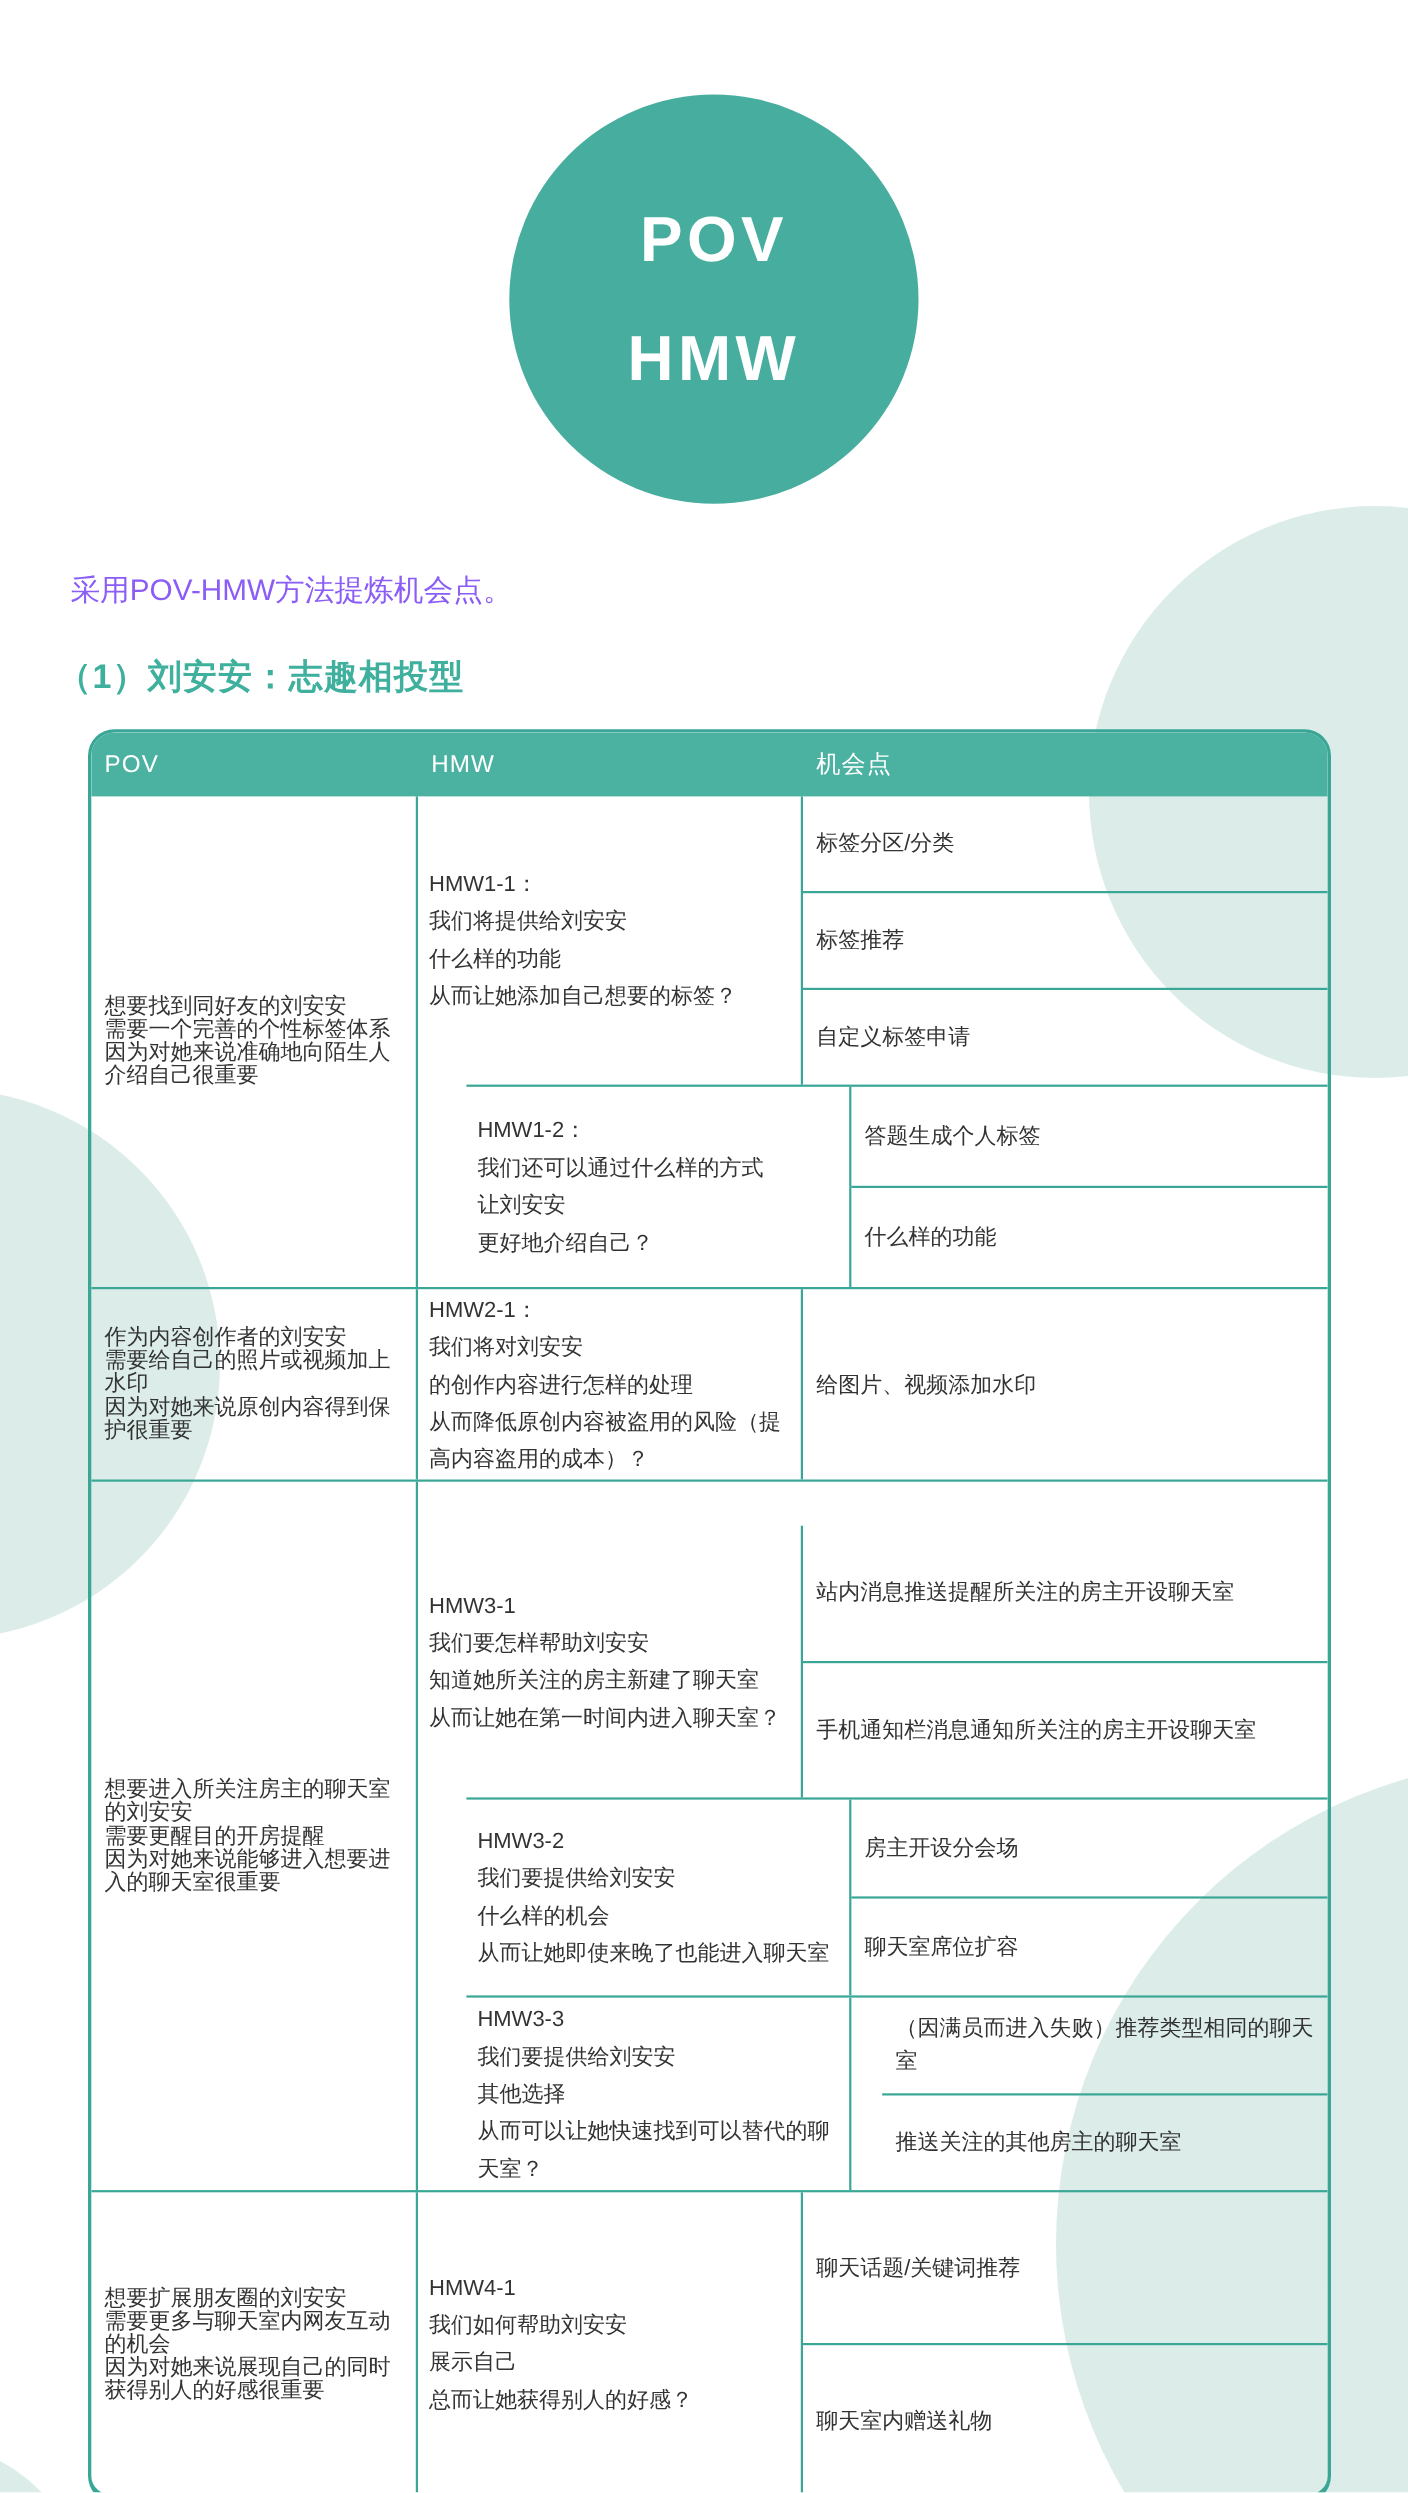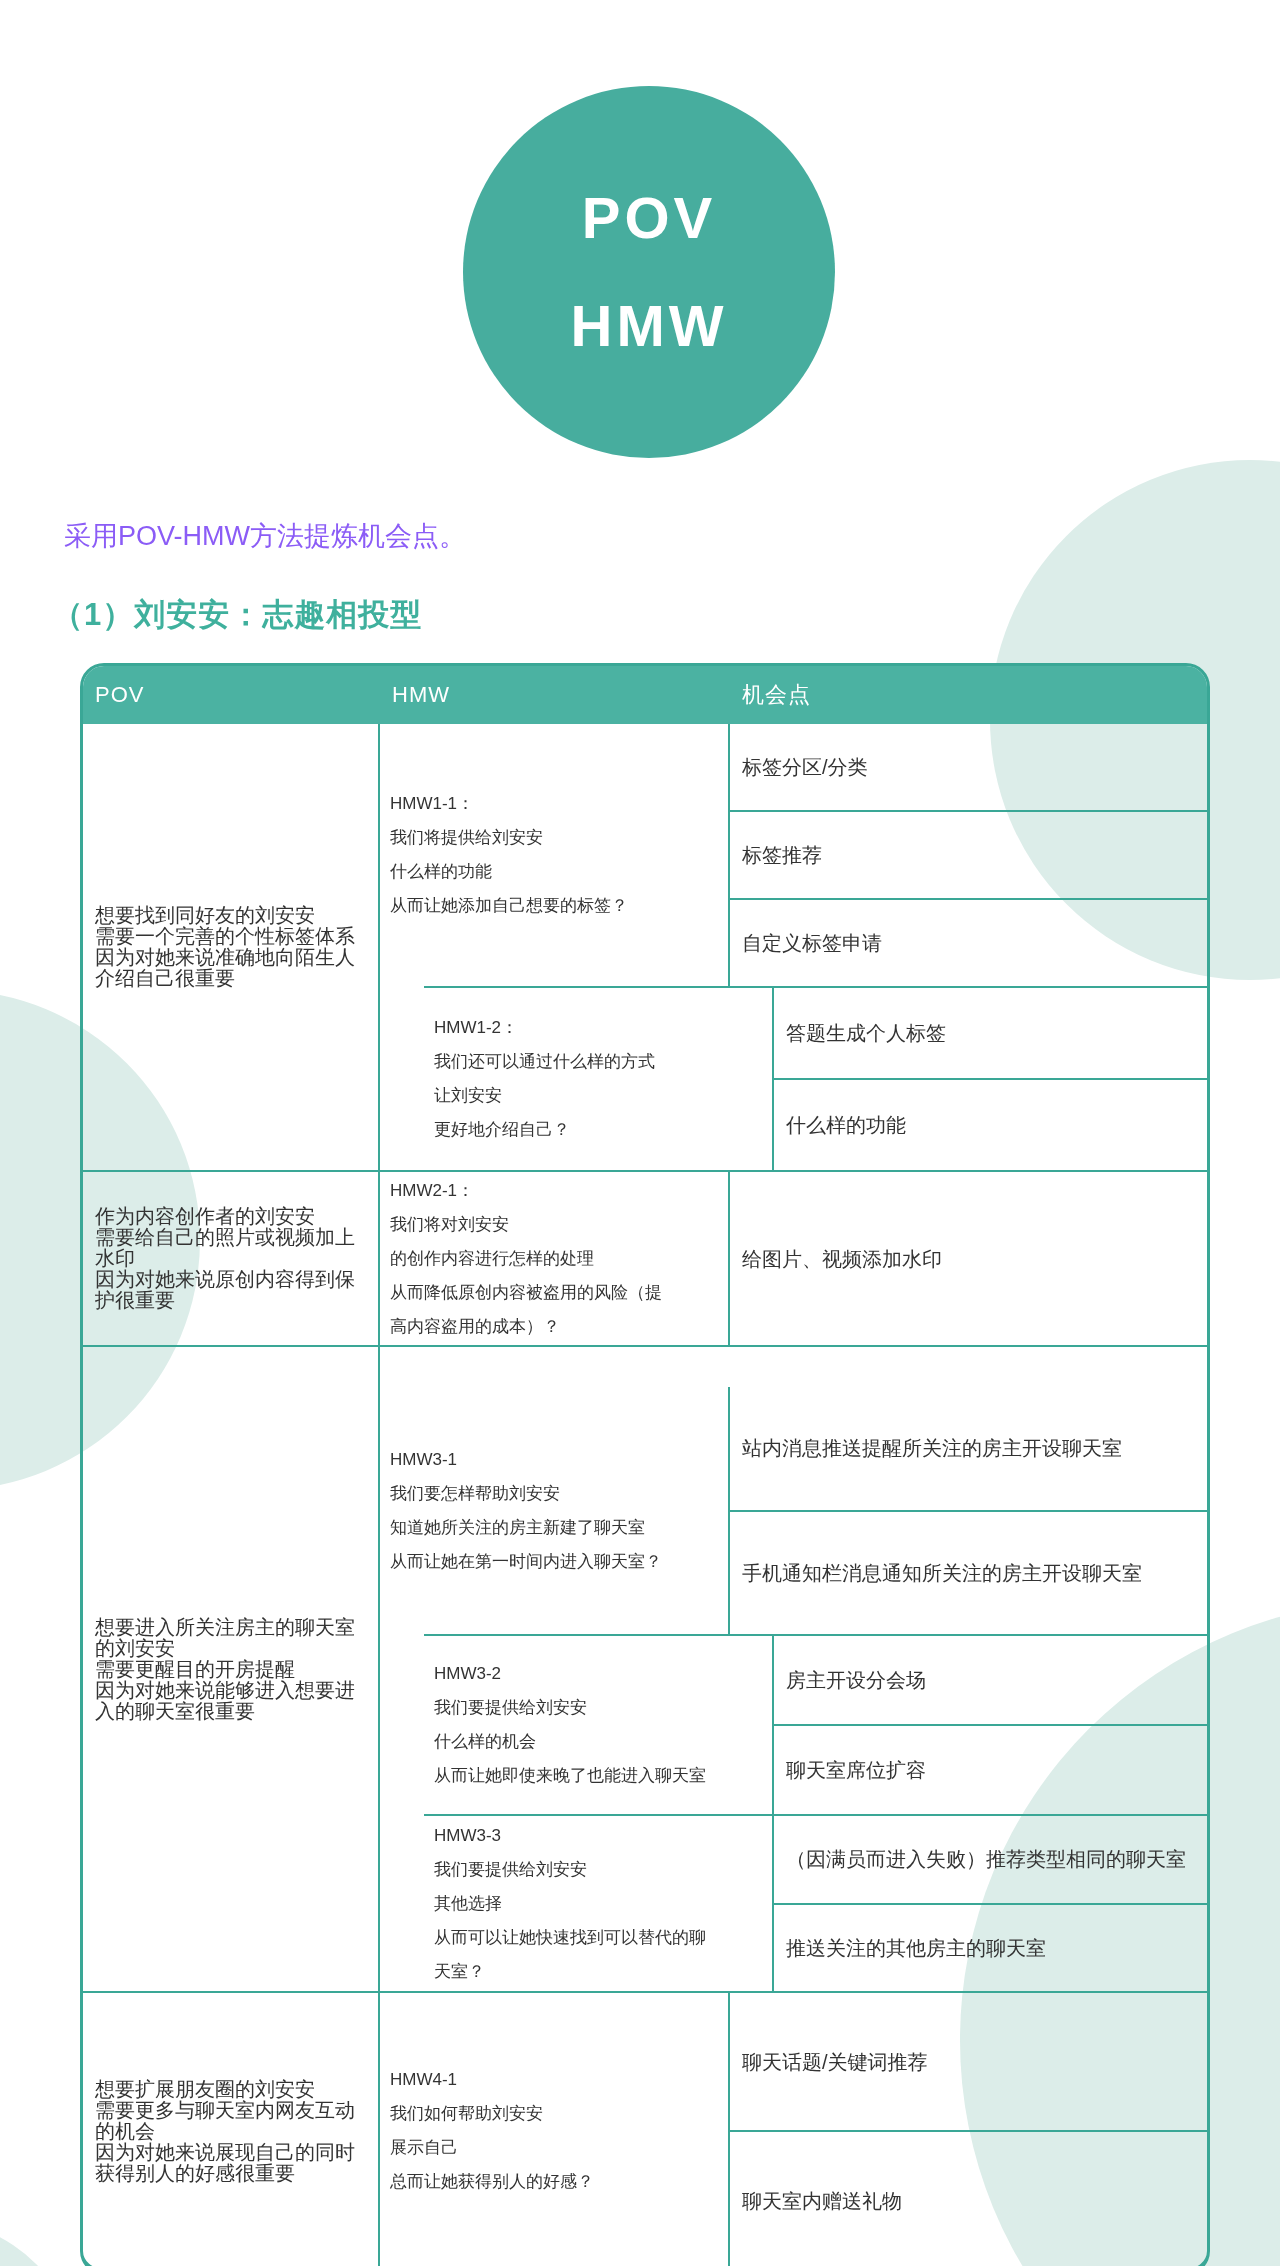--- a/index.html
+++ b/index.html
@@ -58,31 +58,31 @@
     width:297px; border-right:2px solid #3aa796;
     display:flex; align-items:center; padding:0 12px;
     font-size:20px; line-height:21px; white-space:pre-line;
   }
   .hmw-col { flex:1; display:flex; flex-direction:column; }
   .hmw-group { display:flex; }
   .hmw-group + .hmw-group { border-top:2px solid #3aa796;margin-left:44px; }
   .hmw-cell {
     width:350px; border-right:2px solid #3aa796;
     display:flex; align-items:center; padding:0 8px 0 10px;
-    font-size:17px; line-height:34px; white-space:pre-line;
+    font-size:20px; line-height:34px; white-space:pre-line;
   }
   .opps { flex:1; display:flex; flex-direction:column; }
   .opp {
     flex:1; display:flex; align-items:center; padding:0 12px;
     font-size:20px; line-height:30px;
   }
   .opp + .opp { border-top:2px solid #3aa796; }
 
   .h262{height:262px;} .h184{height:184px;} .h173{height:173px;}
-  .h247{height:247px;margin-top:40px;} .h180{height:180px;} .h177{height:177px;} .h276{height:276px;}
+  .h247{height:247px;margin-top:40px;} .h180{height:180px;} .h177{height:177px;gap:28px;} .h276{height:276px;}
 </style>
 </head>
 <body>
 
 <div class="page">
 
   <div class="bg-circle c-top-right"></div>
   <div class="bg-circle c-left"></div>
   <div class="bg-circle c-bottom-right"></div>
   <div class="bg-circle c-bottom-left"></div>

